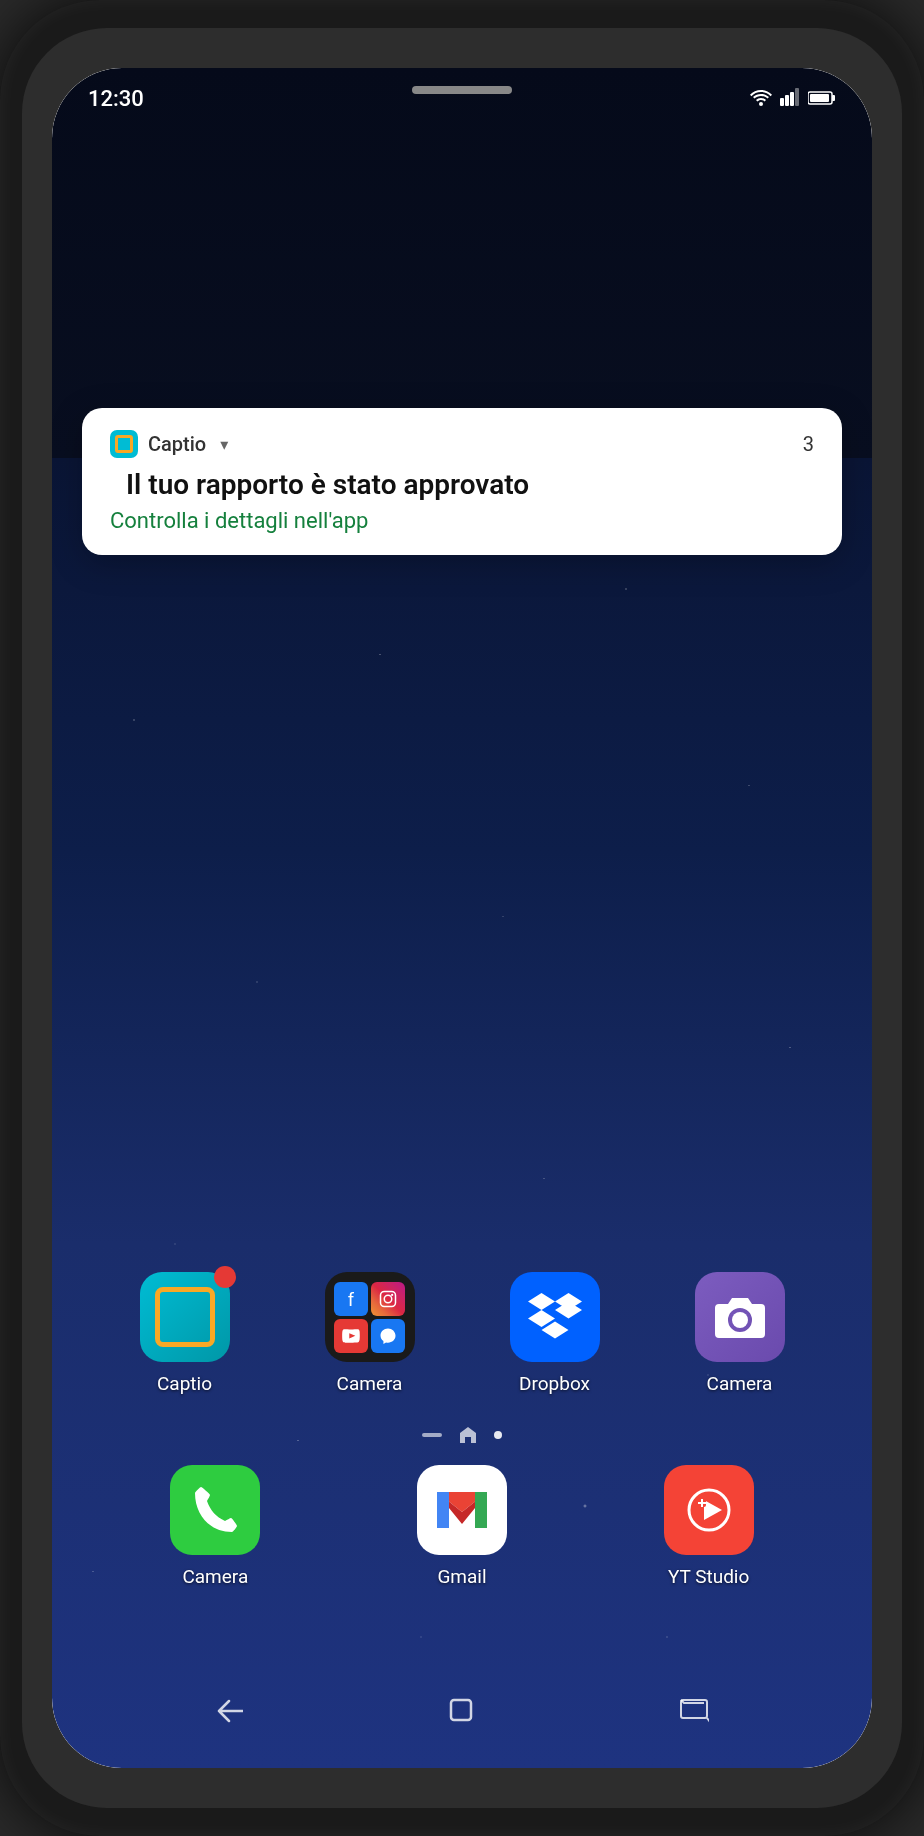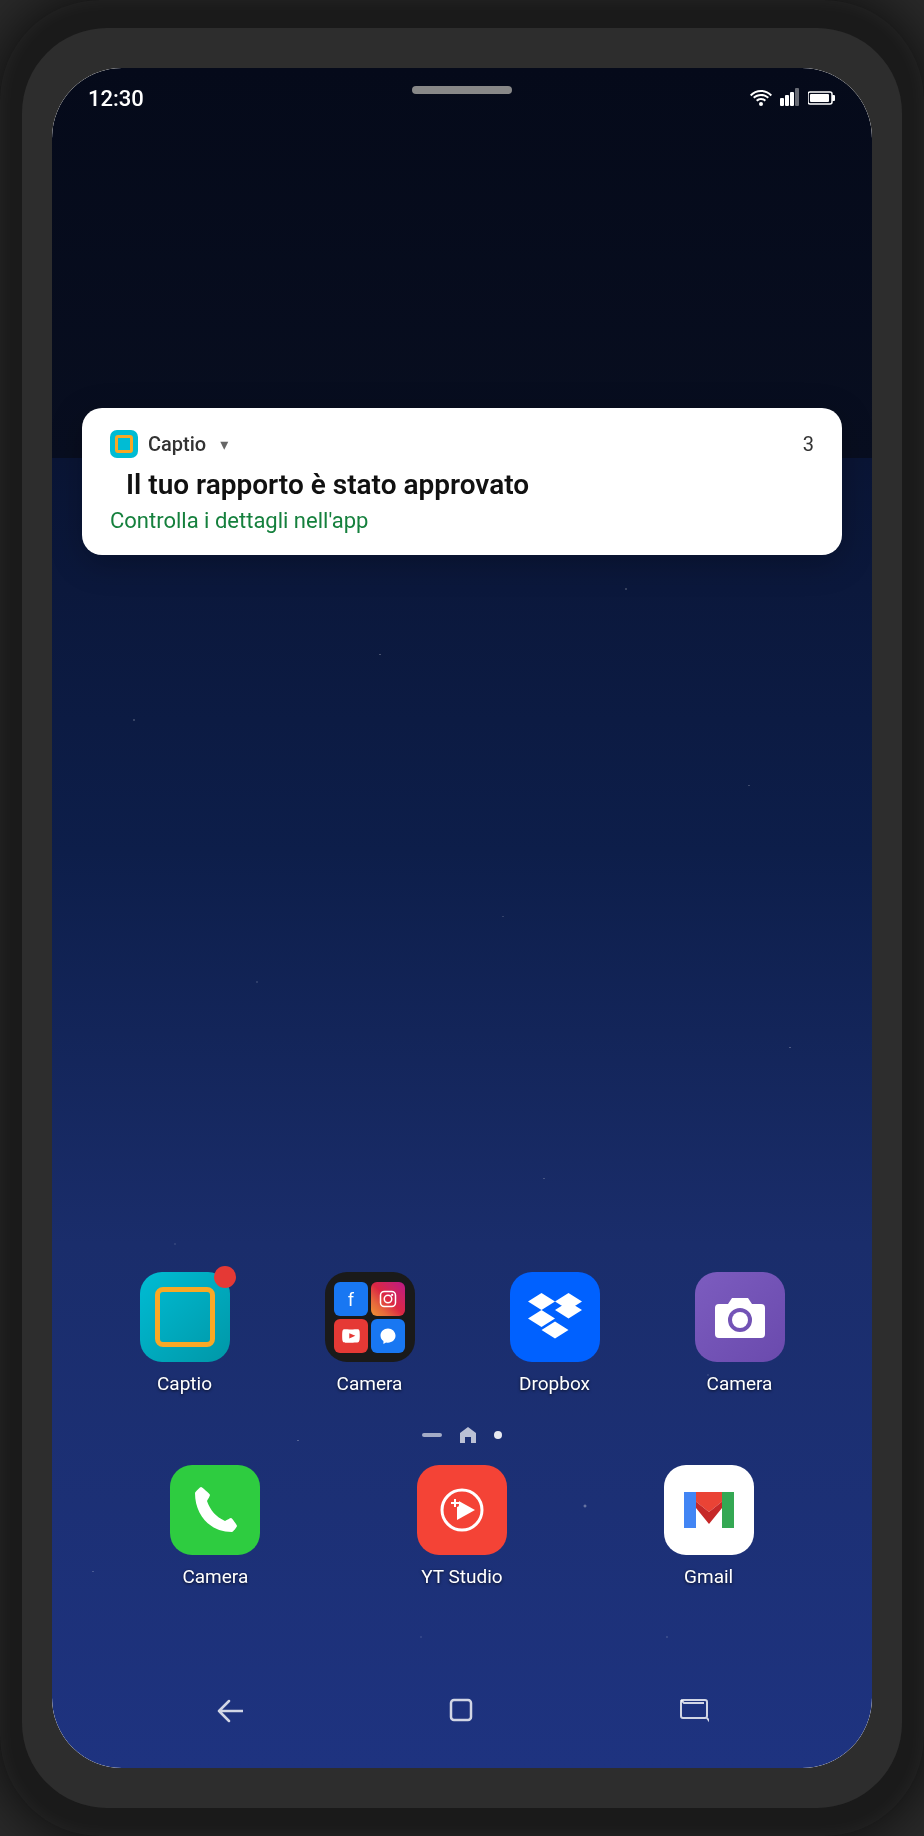--- a/index.html
+++ b/index.html
@@ -477,46 +477,46 @@
                     <svg width="46" height="50" viewBox="0 0 46 50" fill="white">
                       <path d="M9 2C8 2 3 7 3 8c0 22 15 39 37 39 1 0 5-5 5-6s-5-8-6-8c-1 0-4 2-6 3-9-4-15-11-18-20 1-2 3-5 3-6 0-1-8-8-9-8z"></path>
                     </svg>
                   </div>
                 </div>
                 <span class="app-label">Camera</span>
               </div>
 
               <div class="app-item">
                 <div class="app-icon-wrapper">
-                  <div class="app-icon yt-studio-icon">
-                    <svg width="50" height="50" viewBox="0 0 50 50" fill="white">
-                      <circle cx="25" cy="25" r="20" stroke="white" stroke-width="3" fill="none"></circle>
-                      <path d="M20 15l18 10-18 10z" fill="white"></path>
-                      <rect x="14" y="14" width="8" height="8" rx="2" fill="#f44336"></rect>
-                      <path d="M14 18h8M18 14v8" stroke="white" stroke-width="2"></path>
-                    </svg>
-                  </div>
-                </div>
-                <span class="app-label">YT Studio</span>
-              </div>
-
-              <div class="app-item">
-                <div class="app-icon-wrapper">
                   <div class="app-icon gmail-icon">
                     <svg width="58" height="44" viewBox="0 0 58 44" fill="none">
                       <path d="M4 4h50l-25 20L4 4z" fill="#EA4335"></path>
                       <path d="M4 4v36h12V20L29 36l13-16v20h12V4L29 24 4 4z" fill="#C62828"></path>
                       <rect x="4" y="4" width="12" height="36" fill="#4285F4"></rect>
                       <rect x="42" y="4" width="12" height="36" fill="#34A853"></rect>
                       <path d="M4 4l25 20 25-20" stroke="none"></path>
                       <path d="M4 8v32h12V24L29 38l13-14v18h12V8L29 28 4 8z" fill="none"></path>
                     </svg>
                   </div>
                 </div>
                 <span class="app-label">Gmail</span>
+              </div>
+
+              <div class="app-item">
+                <div class="app-icon-wrapper">
+                  <div class="app-icon yt-studio-icon">
+                    <svg width="50" height="50" viewBox="0 0 50 50" fill="white">
+                      <circle cx="25" cy="25" r="20" stroke="white" stroke-width="3" fill="none"></circle>
+                      <path d="M20 15l18 10-18 10z" fill="white"></path>
+                      <rect x="14" y="14" width="8" height="8" rx="2" fill="#f44336"></rect>
+                      <path d="M14 18h8M18 14v8" stroke="white" stroke-width="2"></path>
+                    </svg>
+                  </div>
+                </div>
+                <span class="app-label">YT Studio</span>
               </div>
 
 
             </div>
           </div>
 
           <div class="bottom-nav">
             <span class="nav-btn">
               <svg width="28" height="24" viewBox="0 0 28 24" fill="rgba(255,255,255,0.8)">
                 <path d="M28 12H4M4 12L14 2M4 12L14 22" stroke="rgba(255,255,255,0.8)" stroke-width="2.5" fill="none" stroke-linecap="round"></path>

